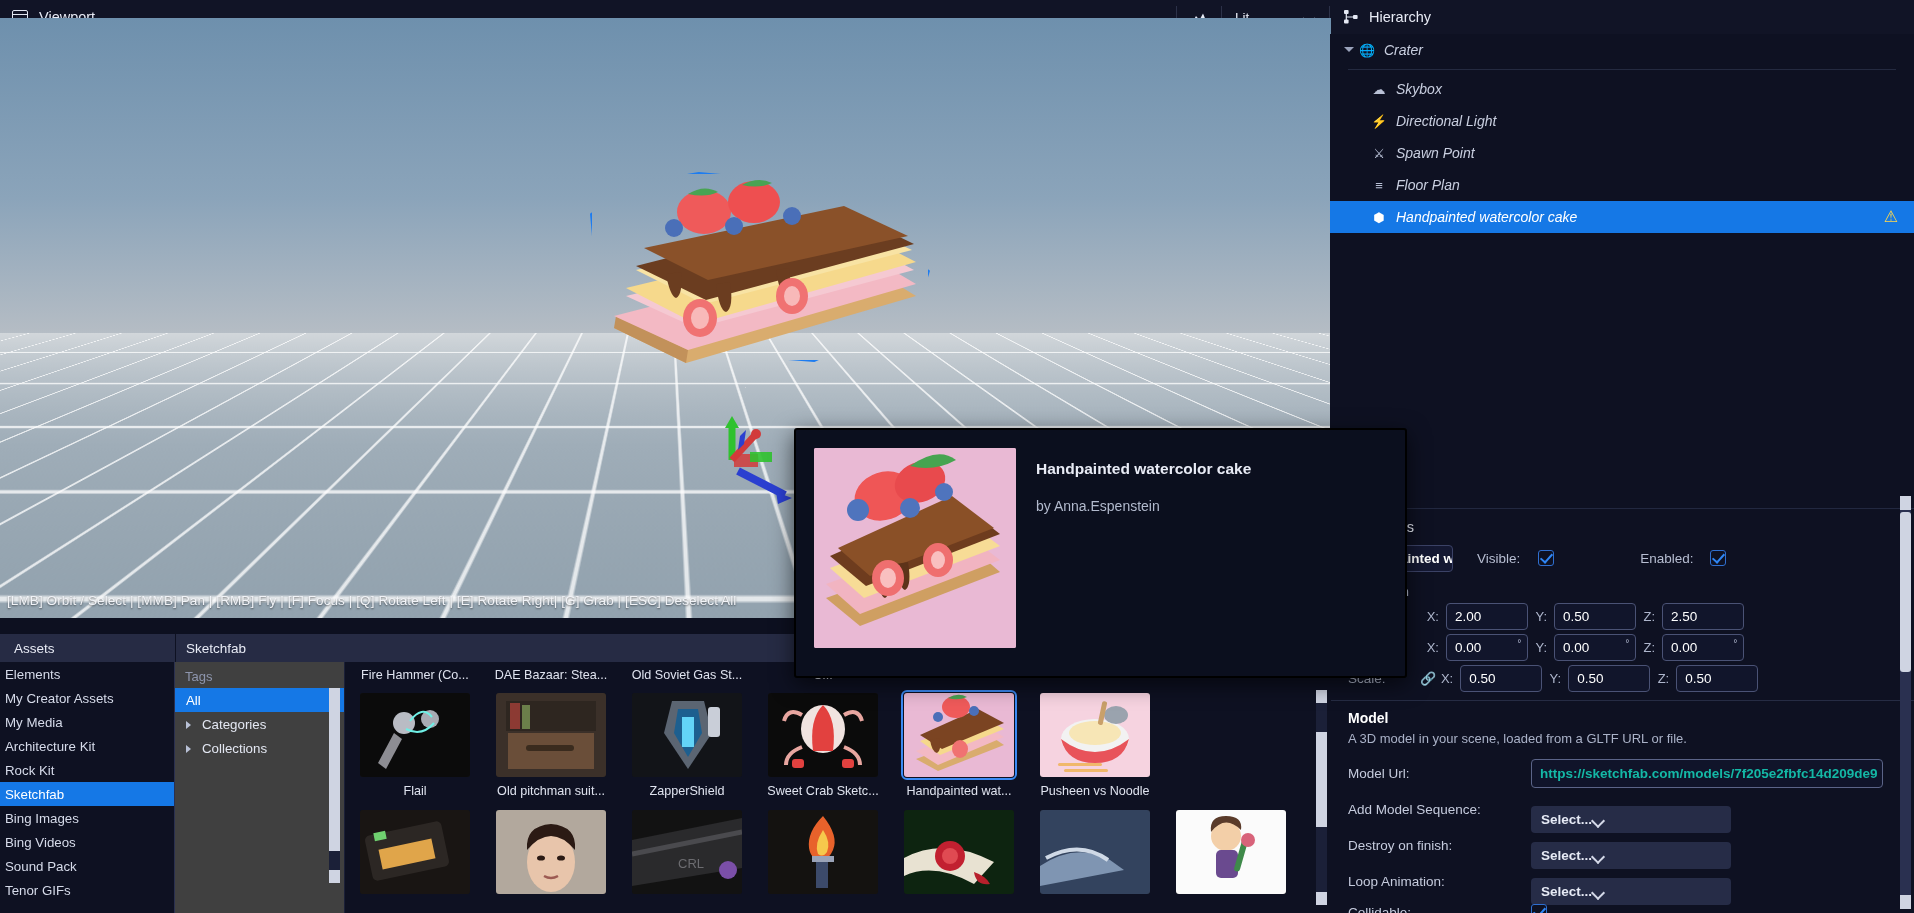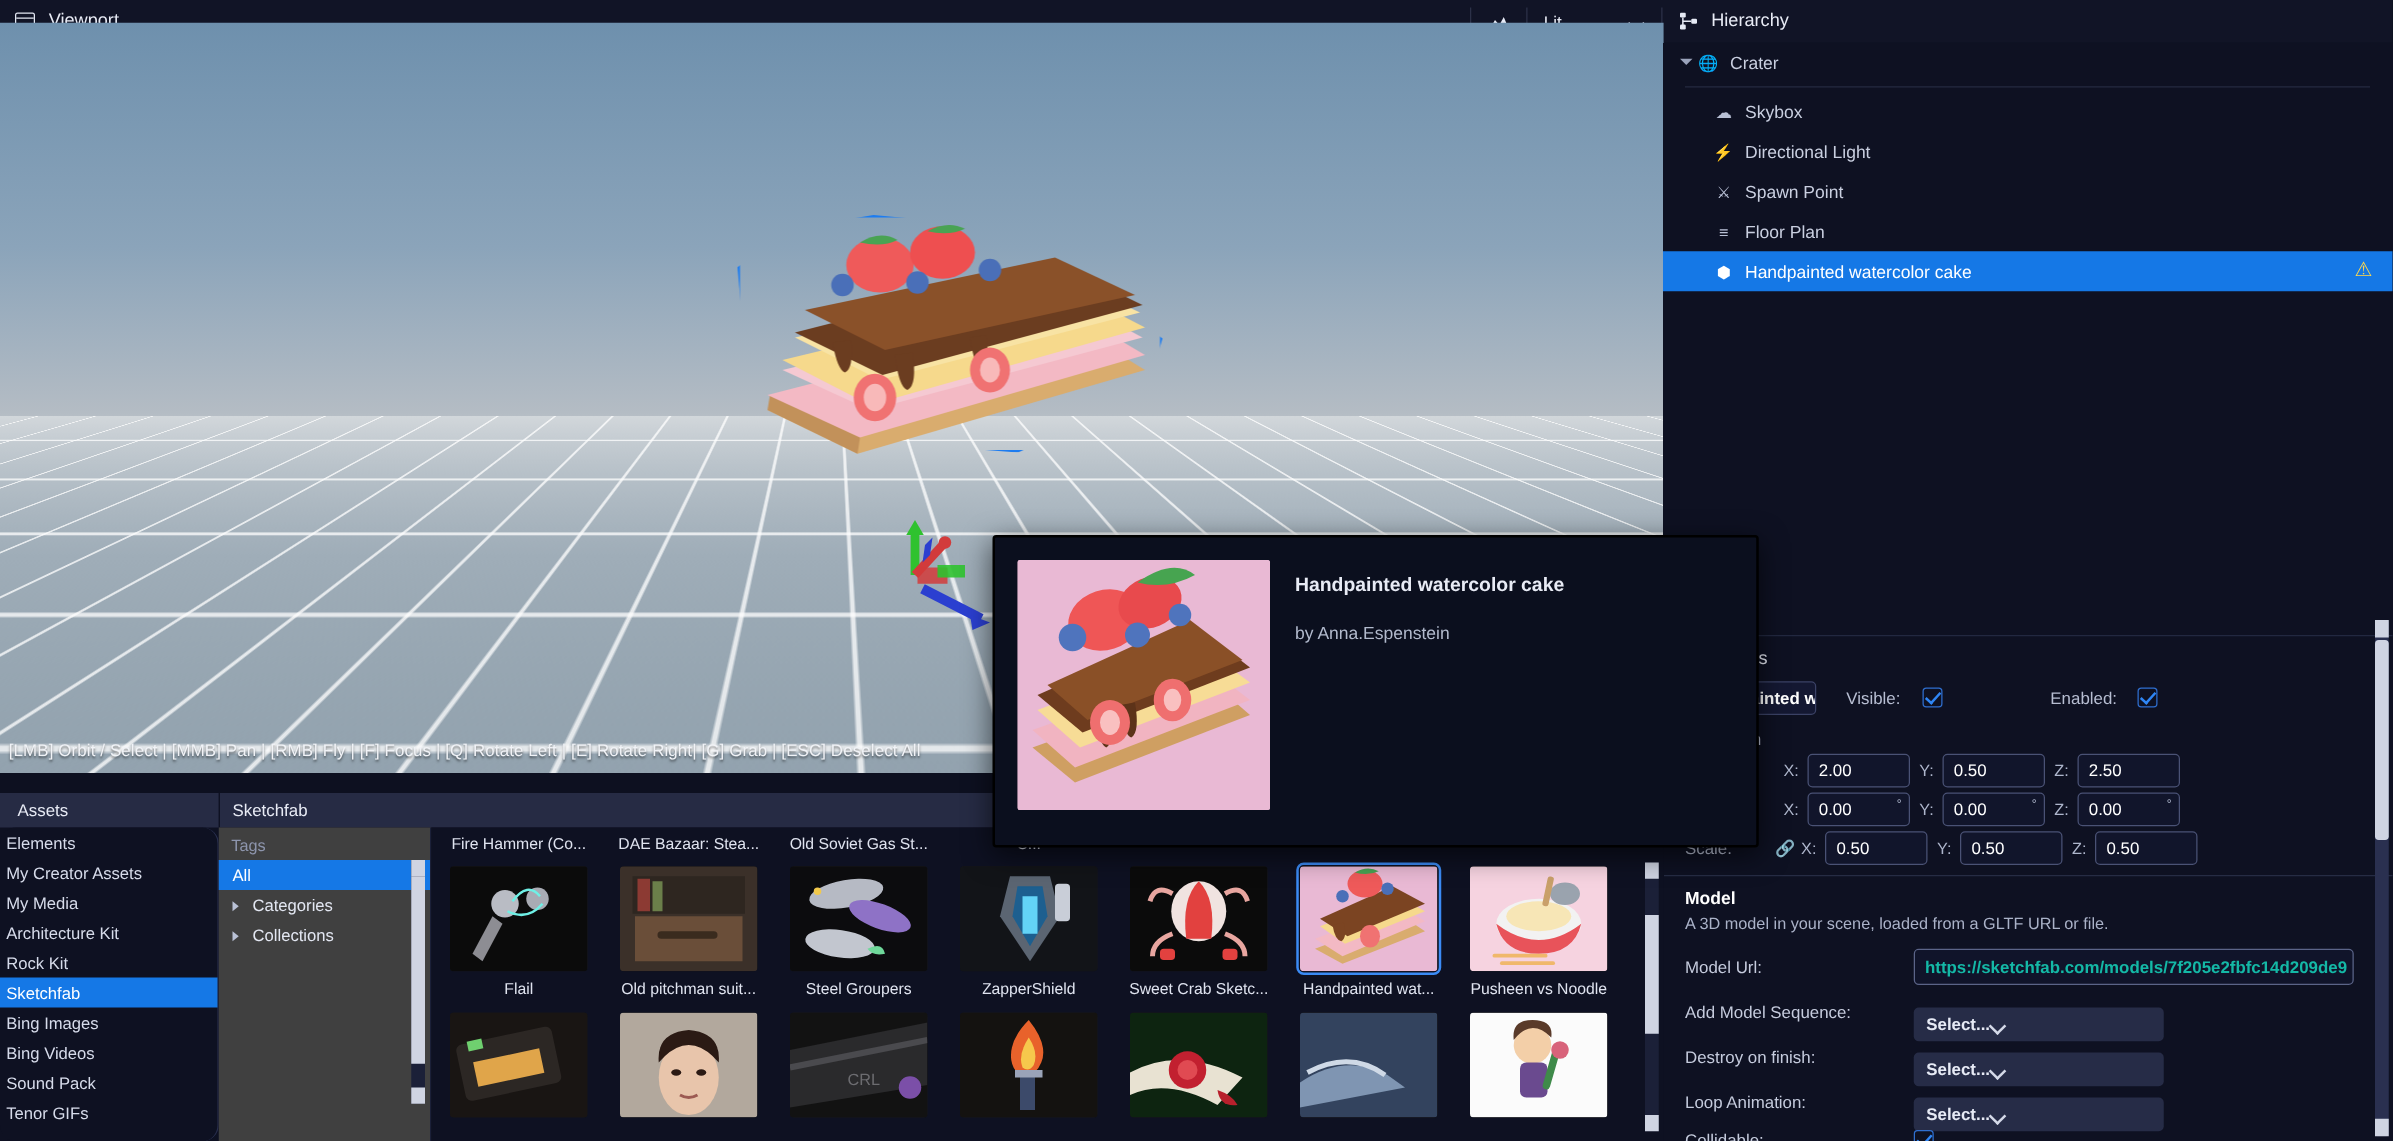--- a/index.html
+++ b/index.html
@@ -62,21 +62,21 @@
   .hierarchy { position:absolute; right:0; top:34px; width:584px; height:474px;
     background:#0e1122; }
   .hrow { display:flex; align-items:center; height:32px; color:#c9cfe0;
     font-size:14px; position:relative; }
   .hrow .arrow { width:10px; height:10px; margin-left:14px; position:relative; }
   .hrow .arrow:before { content:""; position:absolute; left:0; top:2px;
     border-left:5px solid transparent; border-right:5px solid transparent;
     border-top:5px solid #9aa3bb; }
   .hrow .hicon { width:18px; text-align:center; font-size:13px; color:#b9c1d6;
     margin-left:4px; }
-  .hrow .hlabel { margin-left:8px; }
+  .hrow .hlabel { margin-left:8px;font-style:italic; }
   .hrow.child { padding-left:36px; }
   .hrow.sel { background:#1578e6; color:#fff; }
   .hrow.sel .hicon { color:#fff; }
   .hrow .warn { margin-left:auto; margin-right:16px; color:#ffd84d; font-size:16px;
     line-height:1; }
   .h-divider { height:1px; background:#242a40; margin:3px 18px 3px 18px; }
 
   
   .props { position:absolute; right:0; top:508px; width:584px; height:405px;
     background:#0e1122; border-top:1px solid #222840; }
@@ -126,21 +126,21 @@
   
   .assets { position:absolute; left:0; top:634px; width:1331px; height:279px;
     background:#0e1122; }
   .assets-head { display:flex; height:28px; }
   .ah-left { width:175px; background:#262b44; color:#e8ebf5; font-size:13.5px;
     display:flex; align-items:center; padding-left:14px; }
   .ah-right { flex:1; background:#262b44; color:#e8ebf5; font-size:13.5px;
     display:flex; align-items:center; padding-left:10px;
     border-left:1px solid #0e1122; }
   .assets-body { display:flex; height:251px; }
-  .cat-col { width:175px; background:#0e1122; border-right:1px solid #2a3050;border-radius:13px; }
+  .cat-col { width:175px; background:#0e1122; border-right:1px solid #2a3050; }
   .cat-item { height:24px; display:flex; align-items:center; padding-left:5px;
     color:#d6dbea; font-size:13.3px; }
   .cat-item.sel { background:#1578e6; color:#fff; }
   .tags-col { width:170px; background:#404040; position:relative;
     border-right:1px solid #1b2038; }
   .tags-lab { color:#8d95ad; font-size:13px; padding:7px 0 4px 10px; }
   .tag-item { height:24px; display:flex; align-items:center; padding-left:11px;
     color:#e3e7f2; font-size:13.3px; }
   .tag-item.sel { background:#1578e6; color:#fff; }
   .tag-item .tarrow { width:10px; position:relative; margin-right:6px; }
@@ -497,33 +497,20 @@
               <svg viewBox="0 0 110 84" width="110" height="84">
                   <rect width="110" height="84" fill="#3b3029"></rect>
                   <rect x="10" y="8" width="90" height="30" fill="#2e2620"></rect>
                   <rect x="12" y="40" width="86" height="36" fill="#6a4e39"></rect>
                   <rect x="30" y="52" width="48" height="6" rx="3" fill="#3a2b1e"></rect>
                   <rect x="14" y="10" width="10" height="26" fill="#8c3a33"></rect>
                   <rect x="26" y="12" width="8" height="24" fill="#6b7f4a"></rect>
                 </svg>
             </div>
             <div class="cap">Old pitchman suit...</div>
-          </div>
-          <div class="cell">
-            <div class="thumb">
-              <svg viewBox="0 0 110 84" width="110" height="84">
-                  <rect width="110" height="84" fill="#0c0c0e"></rect>
-                  <ellipse cx="45" cy="22" rx="30" ry="11" fill="#b6bac4" transform="rotate(-10 45 22)"></ellipse>
-                  <ellipse cx="72" cy="40" rx="26" ry="10" fill="#8e72c6" transform="rotate(20 72 40)"></ellipse>
-                  <ellipse cx="40" cy="62" rx="28" ry="11" fill="#c2c6cf" transform="rotate(8 40 62)"></ellipse>
-                  <circle cx="22" cy="20" r="3" fill="#f2c94c"></circle>
-                  <path d="M62 66 q12-6 14 4 q-10 2 -14-4z" fill="#6fd89a"></path>
-                </svg>
-            </div>
-            <div class="cap">Steel Groupers</div>
           </div>
           <div class="cell">
             <div class="thumb">
               <svg viewBox="0 0 110 84" width="110" height="84">
                   <rect width="110" height="84" fill="#121418"></rect>
                   <path d="M40 8 L72 8 L80 40 L56 76 L32 40z" fill="#5b6572"></path>
                   <path d="M46 16 L66 16 L70 40 L56 64 L42 40z" fill="#1d5f8f"></path>
                   <rect x="50" y="24" width="12" height="30" fill="#63d4f7"></rect>
                   <rect x="76" y="14" width="12" height="30" rx="3" fill="#c9ced8"></rect>
                 </svg>

